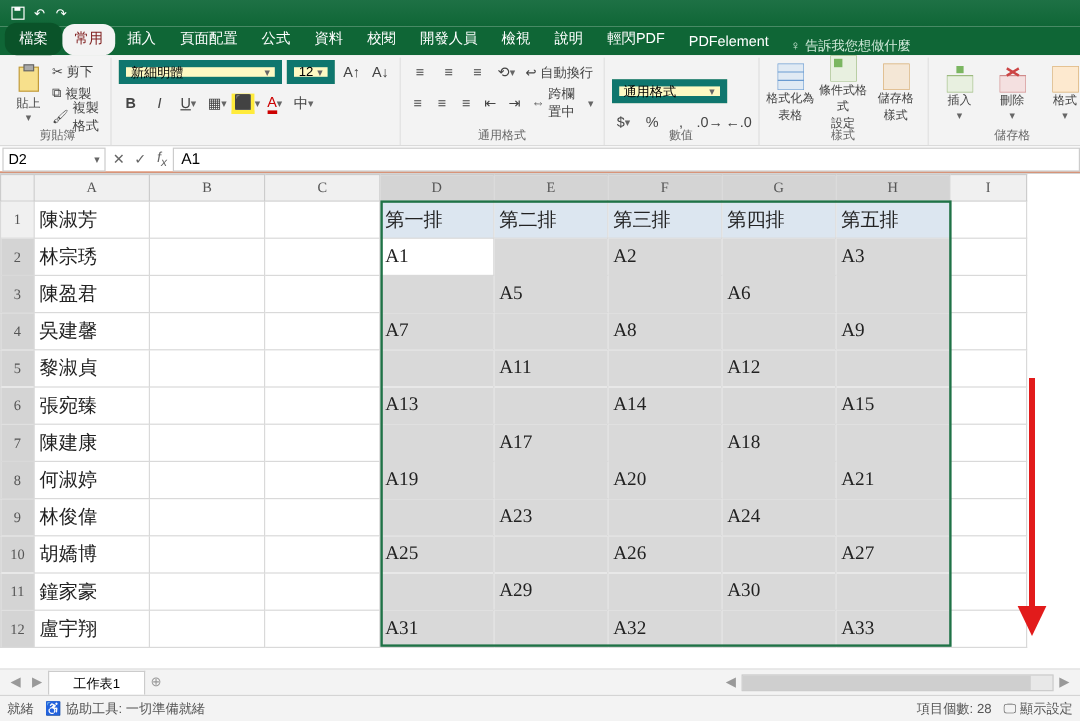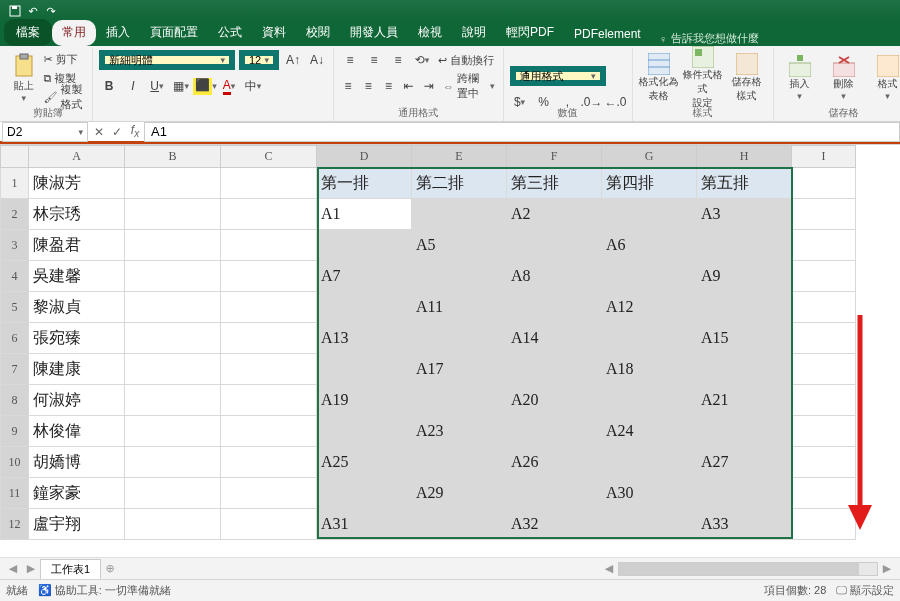--- a/index.html
+++ b/index.html
@@ -17,42 +17,42 @@
 .grp-label { position:absolute; bottom:1px; left:0; right:0; text-align:center; font-size:10px; color:#666; }
 .row { display:flex; align-items:center; gap:4px; }
 .bigbtn { display:flex; flex-direction:column; align-items:center; justify-content:center; width:40px; height:56px; font-size:10px; color:#444; }
 .ico { display:inline-flex; align-items:center; justify-content:center; }
 .smallbtn { display:flex; align-items:center; gap:3px; font-size:11px; color:#444; height:18px; padding:0 2px; }
 .sel { border:6px solid #0f766e; background:#fef9c3; height:20px; font-size:11px; padding:0 4px; display:flex; align-items:center; justify-content:space-between; }
 .fontname { width:136px; }
 .fontsize { width:40px; }
 .numfmt { width:96px;margin-top:16px; }
 .toolbtn { width:20px; height:20px; display:inline-flex; align-items:center; justify-content:center; border:1px solid transparent; font-size:12px; color:#444; }
-.namebox-row { height:22px; background:#fff; border-bottom:3px solid #c2410c; display:flex; align-items:center; }
+.namebox-row { height:22px; background:#fff; border-bottom:1px solid #c2410c; display:flex; align-items:center; }
 .namebox { width:86px; height:20px; border:1px solid #ccc; margin:0 2px; padding:0 4px; display:flex; align-items:center; justify-content:space-between; font-size:12px; }
 .fx-btn { width:18px; height:20px; display:inline-flex; align-items:center; justify-content:center; color:#666; }
 .formula-bar { flex:1; border:1px solid #ccc; height:20px; padding:0 6px; display:flex; align-items:center; font-size:13px; }
 .grid-wrap { position:relative; height:413px; overflow:hidden; background:#fff; border-top:1px solid #d4d4d4; }
 table.grid { border-collapse:collapse; table-layout:fixed; }
 .grid th, .grid td { border:1px solid #d9d9d9; font-size:16px; font-family:"Times New Roman","新細明體",serif; color:#222; background:#fff; height:31px; padding:0 4px; text-align:left; vertical-align:middle; overflow:hidden; white-space:nowrap; }
 .grid thead th { height:22px; background:#f0f0f0; font-size:12px; font-weight:normal; text-align:center; color:#555; border:1px solid #ccc; }
 .grid .rowhdr { width:28px; background:#f0f0f0; font-size:12px; text-align:center; color:#555; }
 .col-A,.col-B,.col-C { width:96px; }
 .col-D,.col-E,.col-F,.col-G,.col-H { width:95px; }
 .col-I { width:64px; }
 .grid thead th.selh { background:#d4d4d4; }
 .grid td.selrh.rowhdr { background:#d4d4d4; }
 .hdrcell { background:#dce6f0 !important; }
 .selcell { background:#d9d9d9 !important; }
 .active-cell { background:#fff !important; }
 .sel-border { position:absolute; border:2px solid #1f7246; pointer-events:none; }
 .statusbar { position:absolute; bottom:0; left:0; right:0; height:22px; background:#f3f3f3; border-top:1px solid #d4d4d4; display:flex; align-items:center; font-size:11px; color:#555; padding:0 6px; gap:10px; }
 .statusbar .spacer { flex:1; }
 .sheet-tabs { position:absolute; bottom:22px; left:0; right:0; height:22px; background:#f3f3f3; border-top:1px solid #e0e0e0; display:flex; align-items:center; padding:0 4px; font-size:11px; }
-.sheet-tab { padding:2px 10px; background:#fff; border:1px solid #ccc; border-bottom:none; }
+.sheet-tab { padding:2px 20px; background:#fff; border:1px solid #ccc; border-bottom:none; }
 .nav { width:18px; text-align:center; color:#999; }
 .arrow-annot { position:absolute; pointer-events:none; }
 .tri { font-size:9px; color:#666; }
 </style>
 </head>
 <body>
 
 <div class="titlebar">
   <span class="qa-btn">
       <svg width="12" height="12" viewBox="0 0 12 12">

